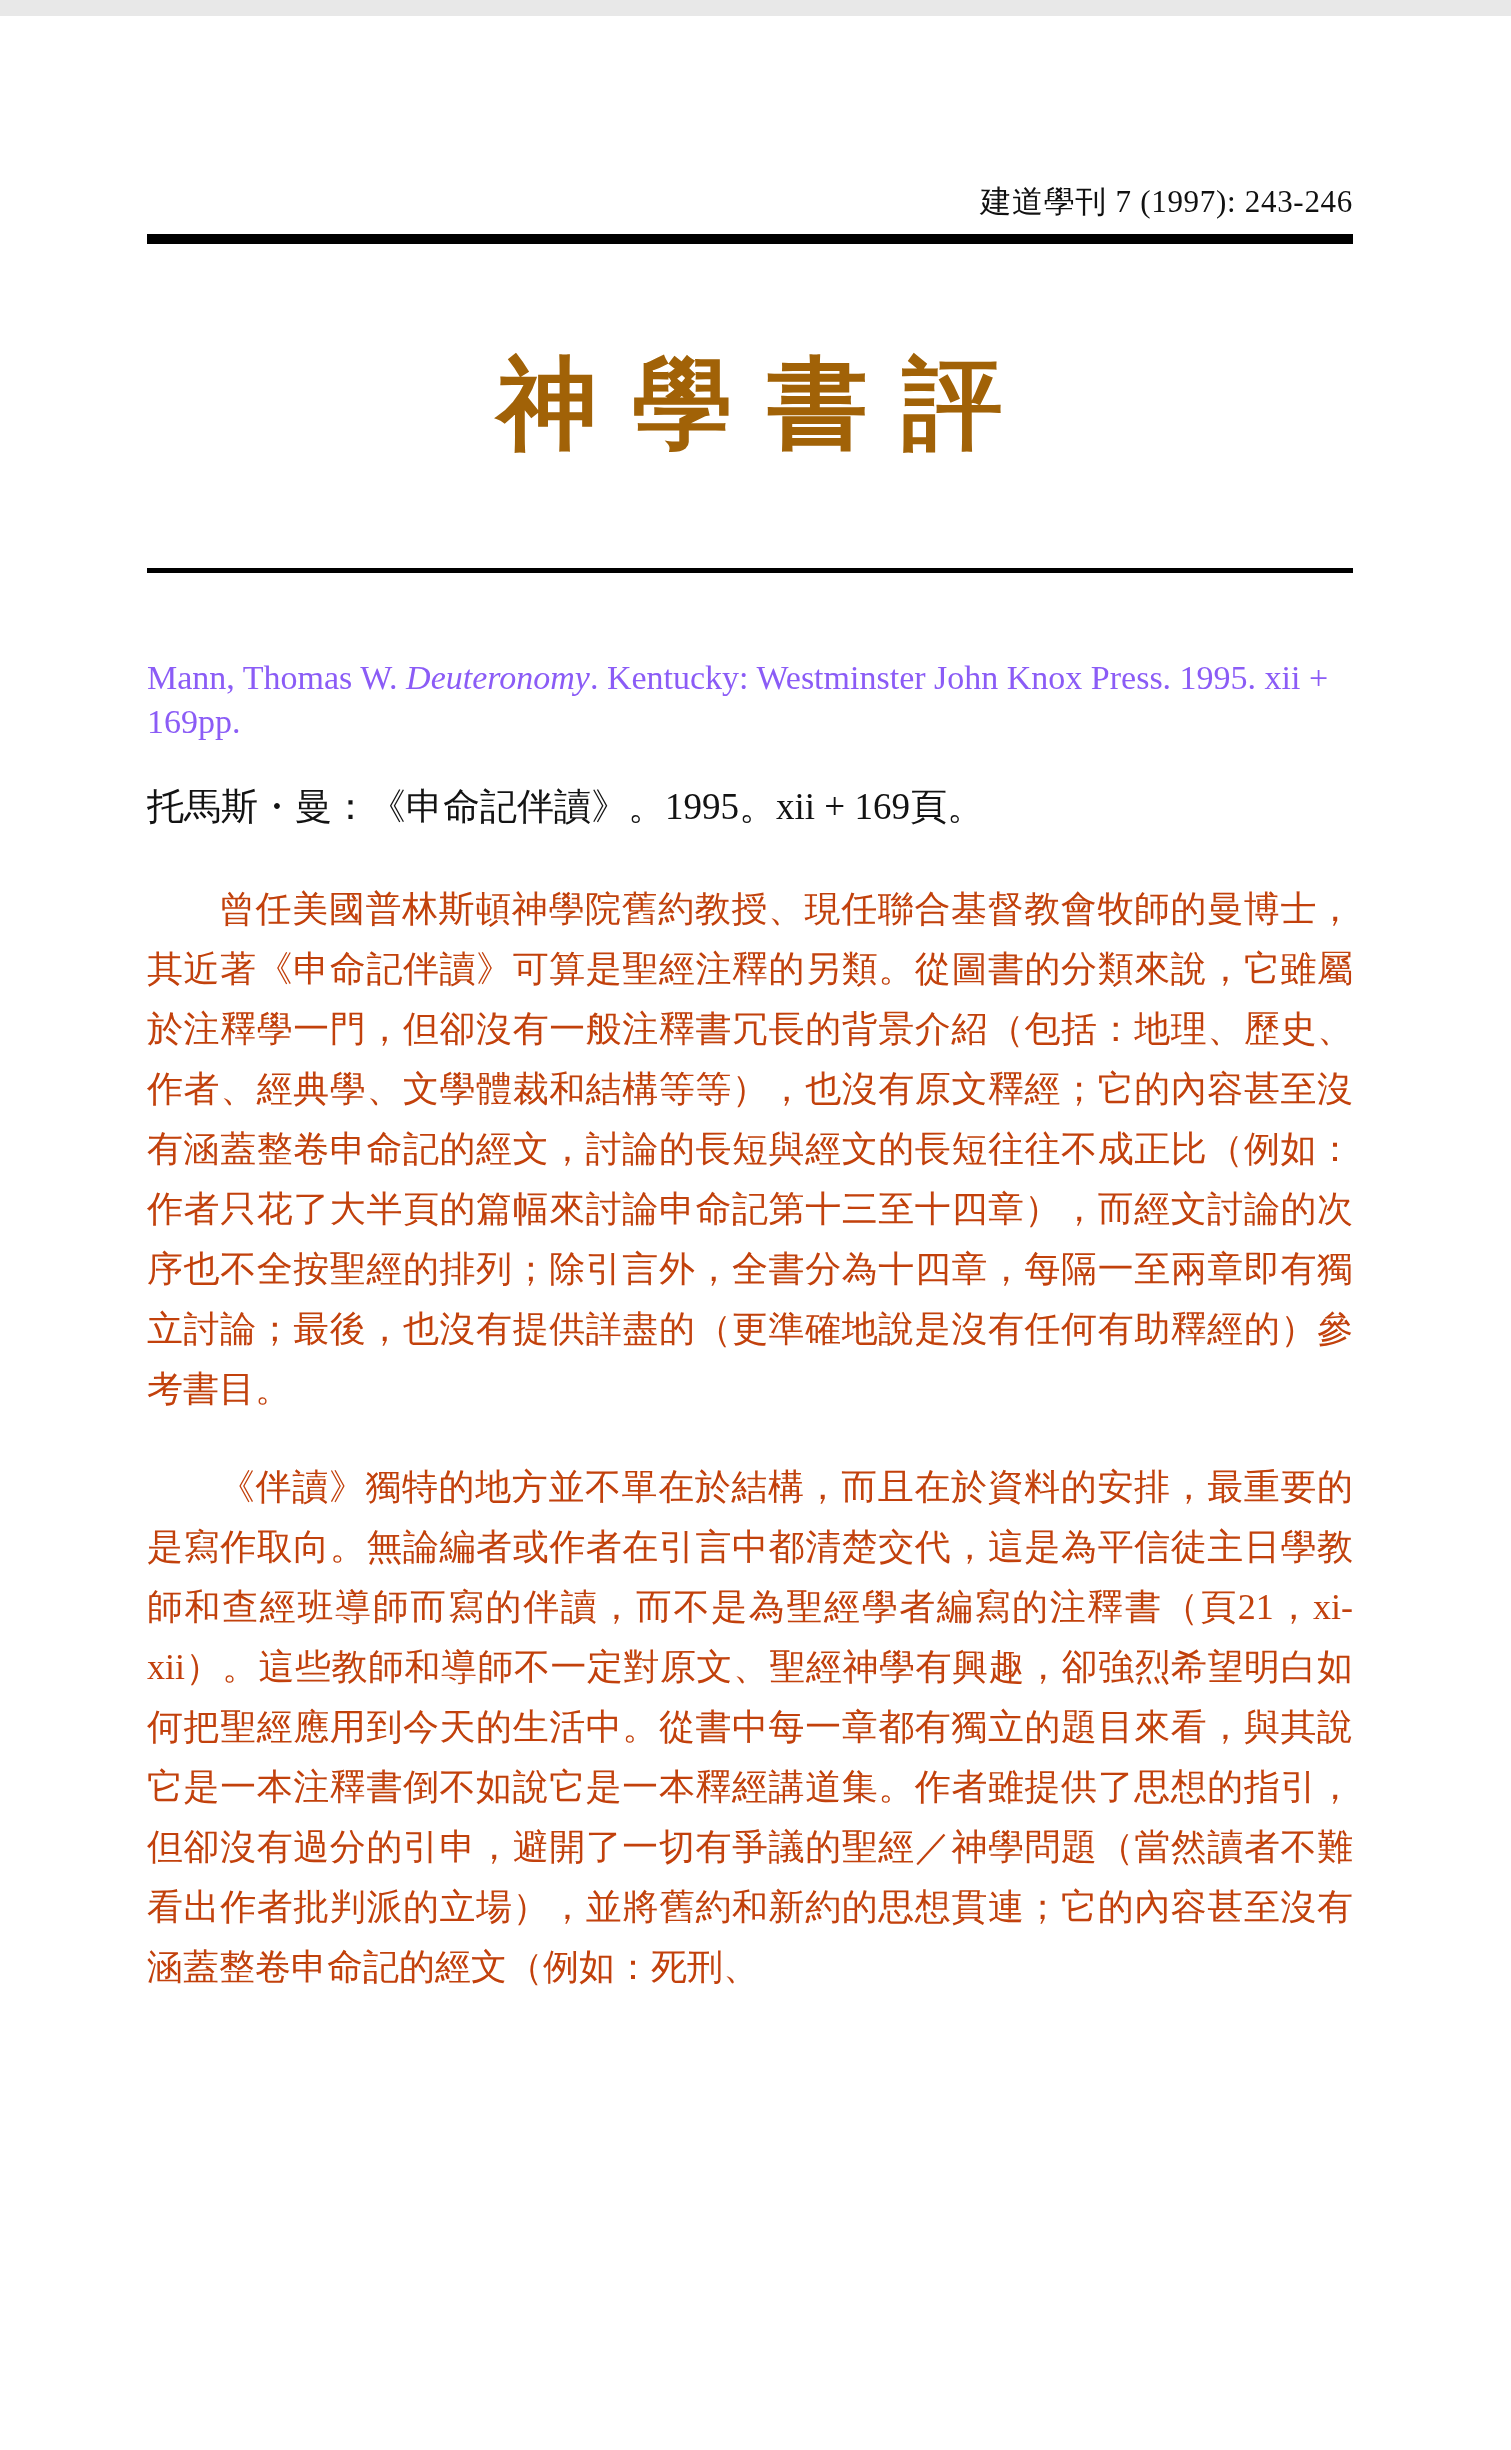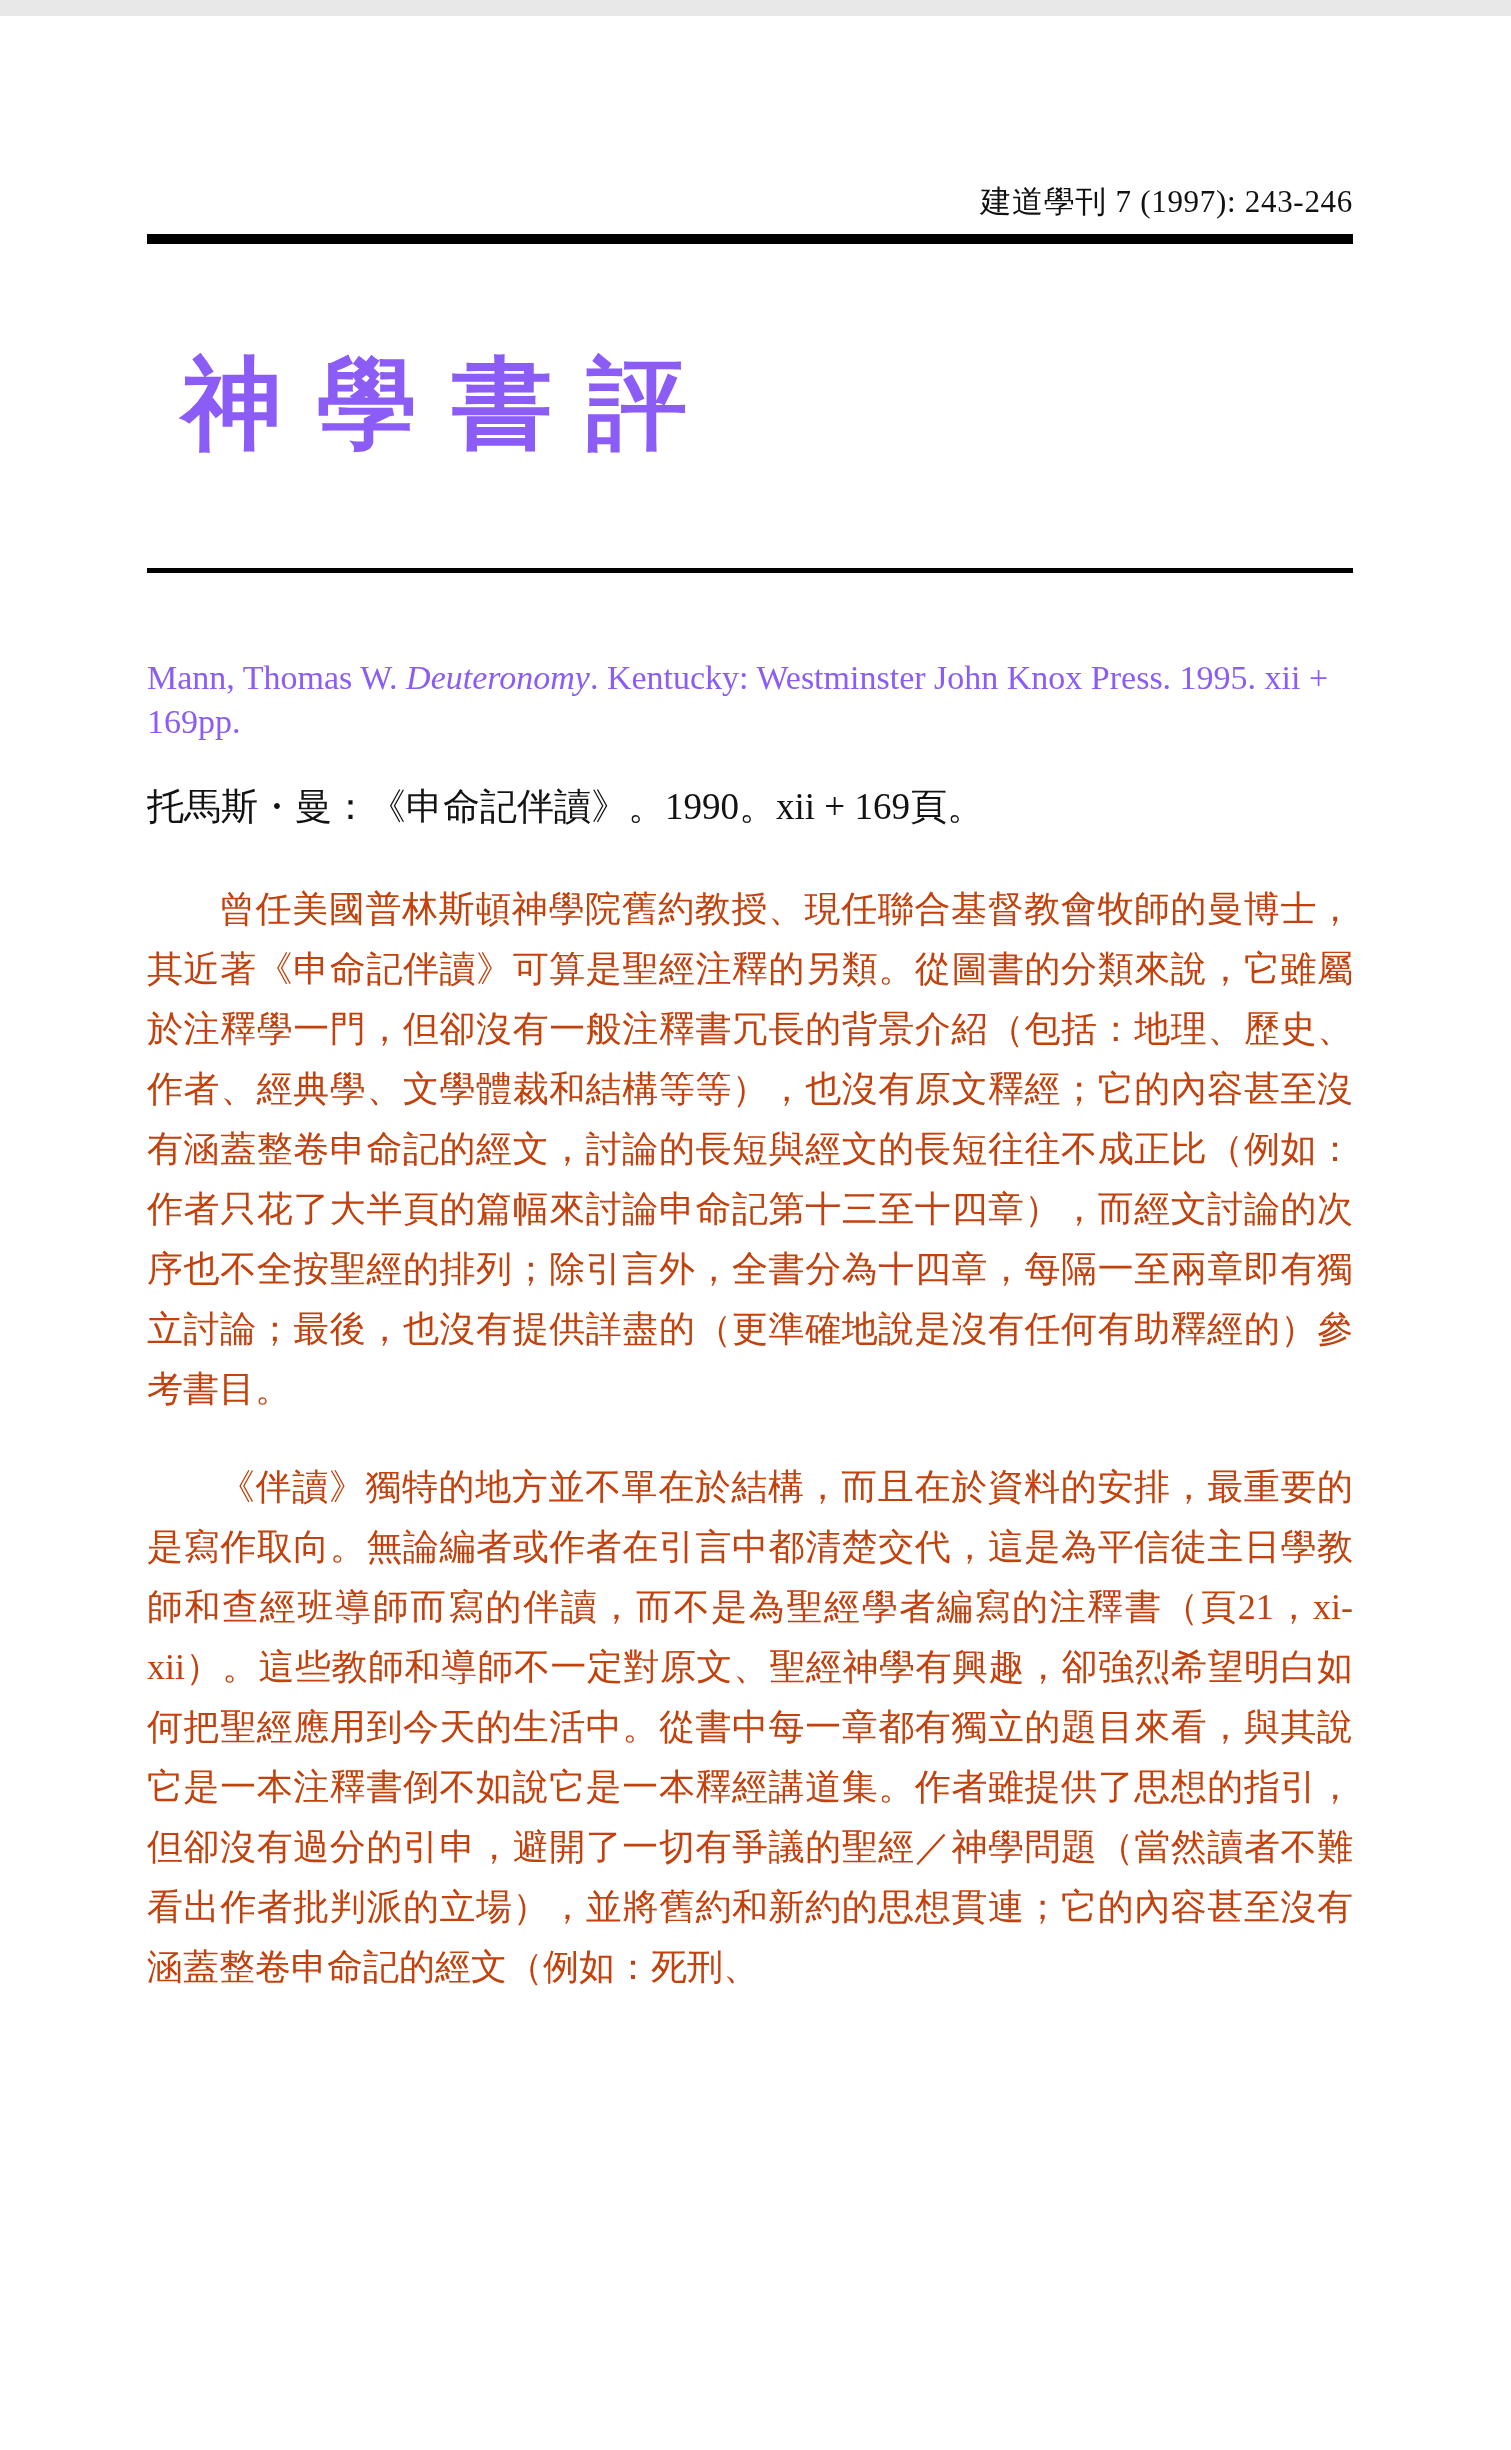--- a/index.html
+++ b/index.html
@@ -36,23 +36,23 @@
   }
   .rule.thin {
     height: 4.6px;
     margin-top: 113px;
   }
   .section-title {
     margin: 111px 0 0 0.35em;
     font-size: 100px;
     line-height: 100px;
     font-weight: 700;
-    text-align: left;
+    text-align: center;
     letter-spacing: 0.35em;
-    color: #8b5cf6;
+    color: #a16207;
   }
   .citation {
     margin-top: 83px;
   }
   .cit-en {
     margin: 0;
     font-size: 34px;
     line-height: 44px;
     color: #8b5cf6;
   }
@@ -90,21 +90,21 @@
 
   <div class="rule thick"></div>
 
   <h1 class="section-title">神學書評</h1>
 
   <div class="rule thin"></div>
 
   <div class="citation">
     <p class="cit-en"><span>Mann, Thomas W. </span><i>Deuteronomy</i><span>. Kentucky: Westminster John Knox Press. 1995. xii + 169pp.</span></p>
 
-    <p class="cit-zh"><b>托馬斯・曼：《申命記伴讀》</b><span>。1990。xii + 169頁。</span></p>
+    <p class="cit-zh"><b>托馬斯・曼：《申命記伴讀》</b><span>。1995。xii + 169頁。</span></p>
   </div>
 
   <div class="review-body">
     <p class="para">曾任美國普林斯頓神學院舊約教授、現任聯合基督教會牧師的曼博士，其近著《申命記伴讀》可算是聖經注釋的另類。從圖書的分類來說，它雖屬於注釋學一門，但卻沒有一般注釋書冗長的背景介紹（包括：地理、歷史、作者、經典學、文學體裁和結構等等），也沒有原文釋經；它的內容甚至沒有涵蓋整卷申命記的經文，討論的長短與經文的長短往往不成正比（例如：作者只花了大半頁的篇幅來討論申命記第十三至十四章），而經文討論的次序也不全按聖經的排列；除引言外，全書分為十四章，每隔一至兩章即有獨立討論；最後，也沒有提供詳盡的（更準確地說是沒有任何有助釋經的）參考書目。</p>
     <p class="para">《伴讀》獨特的地方並不單在於結構，而且在於資料的安排，最重要的是寫作取向。無論編者或作者在引言中都清楚交代，這是為平信徒主日學教師和查經班導師而寫的伴讀，而不是為聖經學者編寫的注釋書（頁21，xi-xii）。這些教師和導師不一定對原文、聖經神學有興趣，卻強烈希望明白如何把聖經應用到今天的生活中。從書中每一章都有獨立的題目來看，與其說它是一本注釋書倒不如說它是一本釋經講道集。作者雖提供了思想的指引，但卻沒有過分的引申，避開了一切有爭議的聖經／神學問題（當然讀者不難看出作者批判派的立場），並將舊約和新約的思想貫連；它的內容甚至沒有涵蓋整卷申命記的經文（例如：死刑、</p>
   </div>
 
 </div>
 
 

